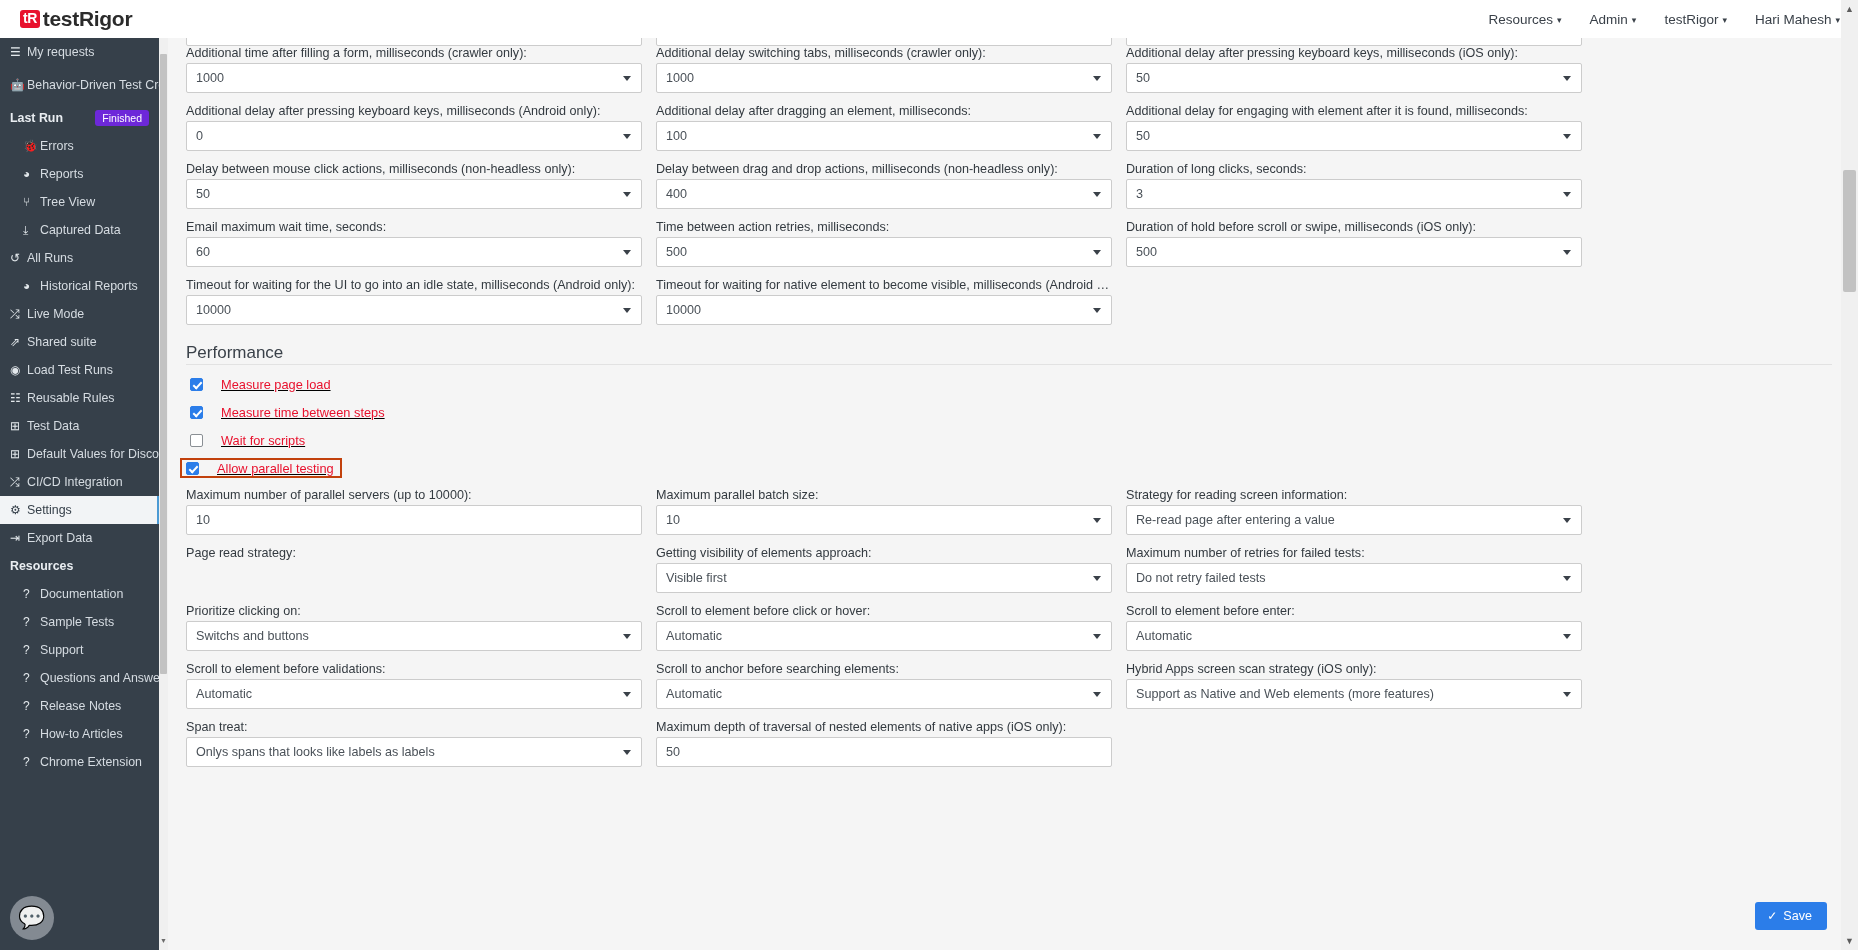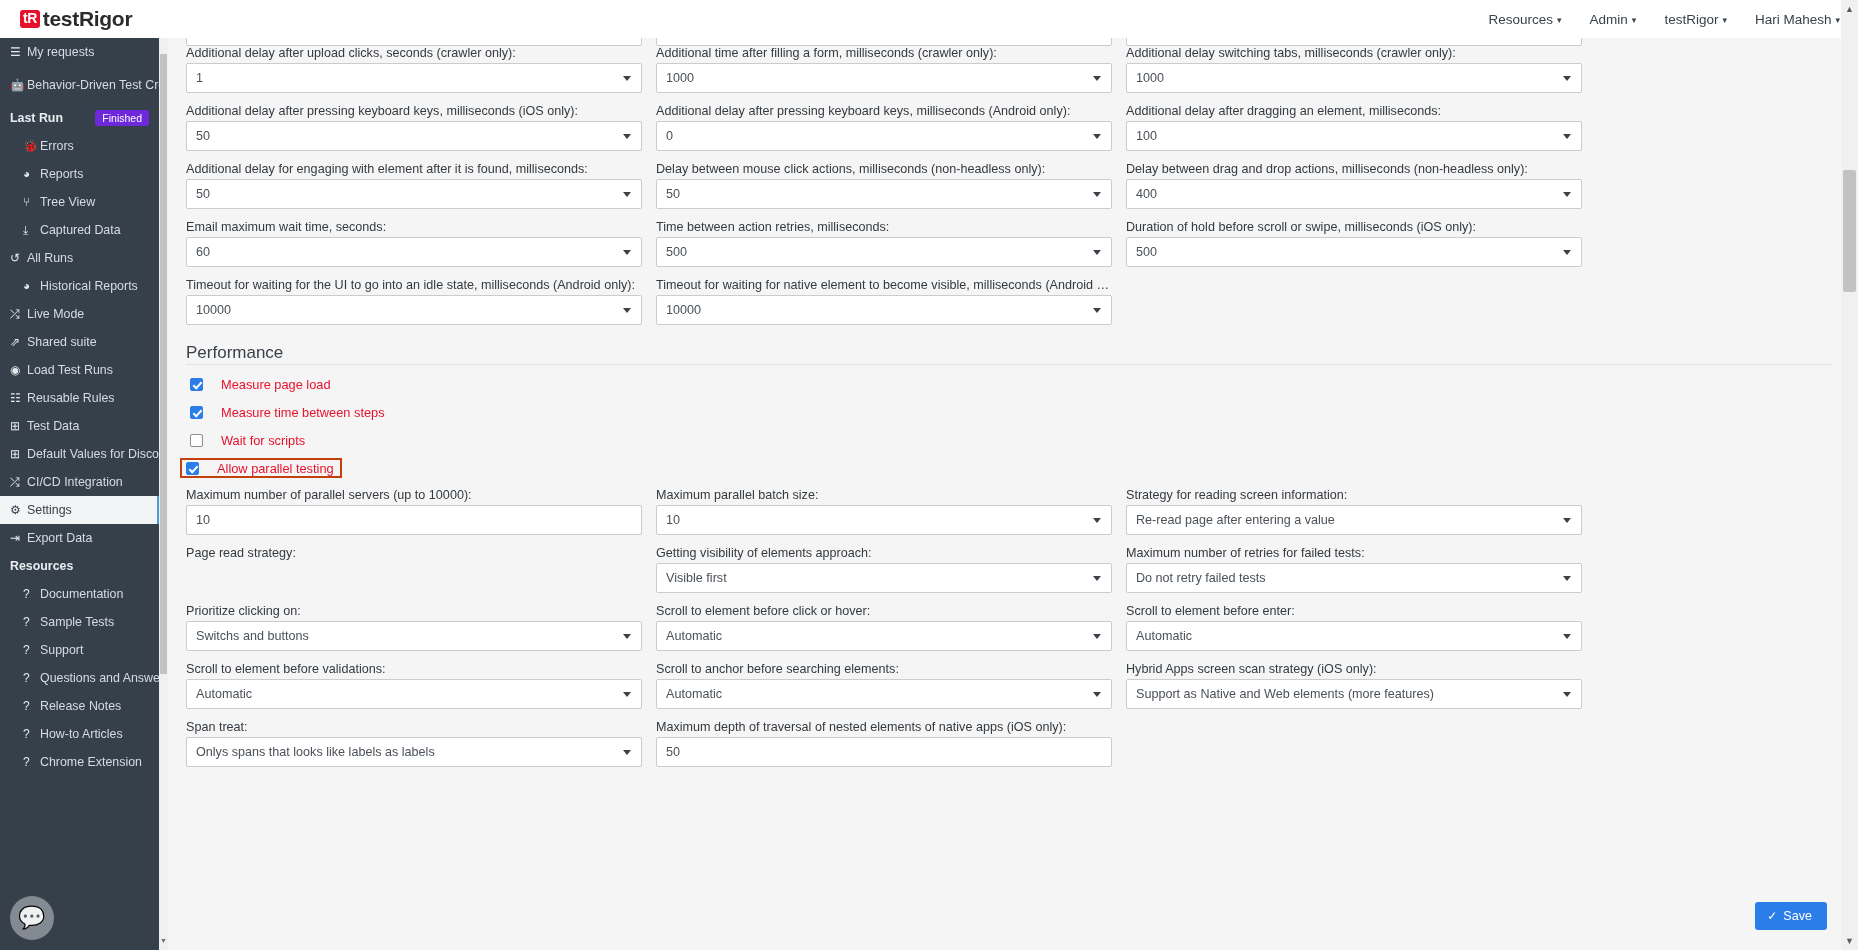--- a/index.html
+++ b/index.html
@@ -164,21 +164,21 @@
   }
   .cut-row .ctrl { height: 30px; margin-top: -22px; }
 
   
   .section-title {
     font-size: 17px; color: #3a4149;
     margin: 7px 18px 0 18px; padding-bottom: 1px;
     border-bottom: 1px solid #e2e2e2;
     font-weight: normal;
   }
-  .checks { margin: 9px 18px 0 18px; }
+  .checks { margin: 9px 18px 0 18px; text-decoration: underline; }
   .chk-row {
     display: flex; align-items: center;
     height: 20px; margin-bottom: 8px;
     position: relative; width: fit-content;
     padding: 3px 6px 3px 4px;
   }
   .chk-row.highlight {
     border: 2px solid #c2410c;
     padding: 3px 6px 3px 4px;
     margin-left: -6px;
@@ -367,26 +367,20 @@
   <div class="main">
 
     <div class="cut-row">
       <div class="ctrl"></div>
       <div class="ctrl"></div>
       <div class="ctrl"></div>
     </div>
 
     <div class="grid" id="timing-grid">
         <div class="fg">
-          <label>Additional delay after upload clicks, seconds (crawler only):</label>
-          <div class="ctrl select">
-            <span class="val">1</span>
-          </div>
-        </div>
-        <div class="fg">
           <label>Additional time after filling a form, milliseconds (crawler only):</label>
           <div class="ctrl select">
             <span class="val">1000</span>
           </div>
         </div>
         <div class="fg">
           <label>Additional delay switching tabs, milliseconds (crawler only):</label>
           <div class="ctrl select">
             <span class="val">1000</span>
           </div>
@@ -418,20 +412,26 @@
         <div class="fg">
           <label>Delay between mouse click actions, milliseconds (non-headless only):</label>
           <div class="ctrl select">
             <span class="val">50</span>
           </div>
         </div>
         <div class="fg">
           <label>Delay between drag and drop actions, milliseconds (non-headless only):</label>
           <div class="ctrl select">
             <span class="val">400</span>
+          </div>
+        </div>
+        <div class="fg">
+          <label>Duration of long clicks, seconds:</label>
+          <div class="ctrl select">
+            <span class="val">3</span>
           </div>
         </div>
         <div class="fg">
           <label>Email maximum wait time, seconds:</label>
           <div class="ctrl select">
             <span class="val">60</span>
           </div>
         </div>
         <div class="fg">
           <label>Time between action retries, milliseconds:</label>

